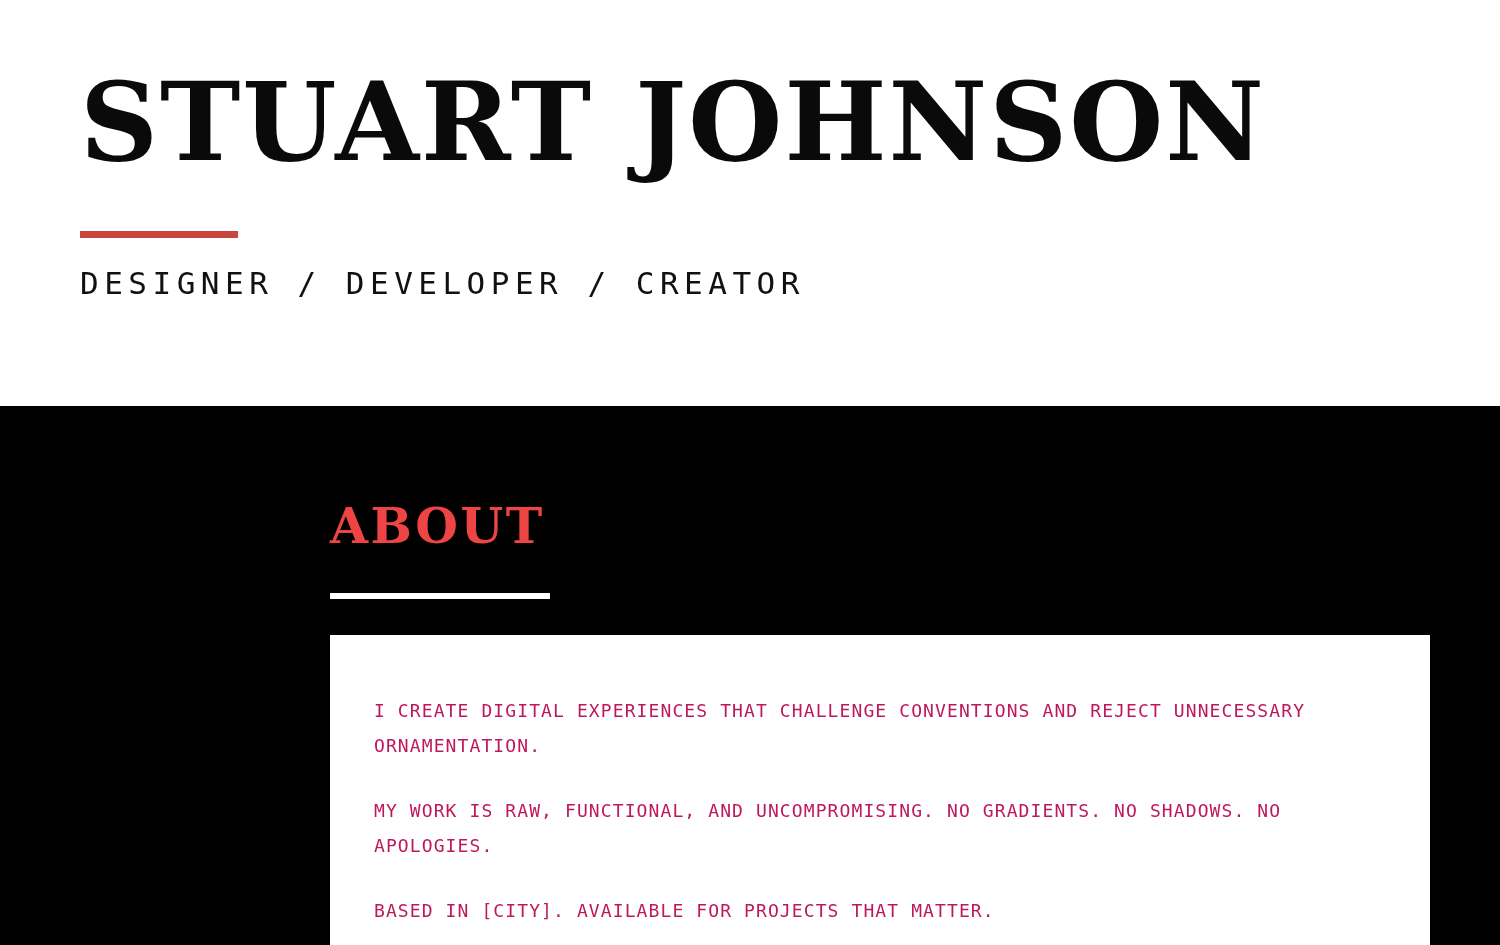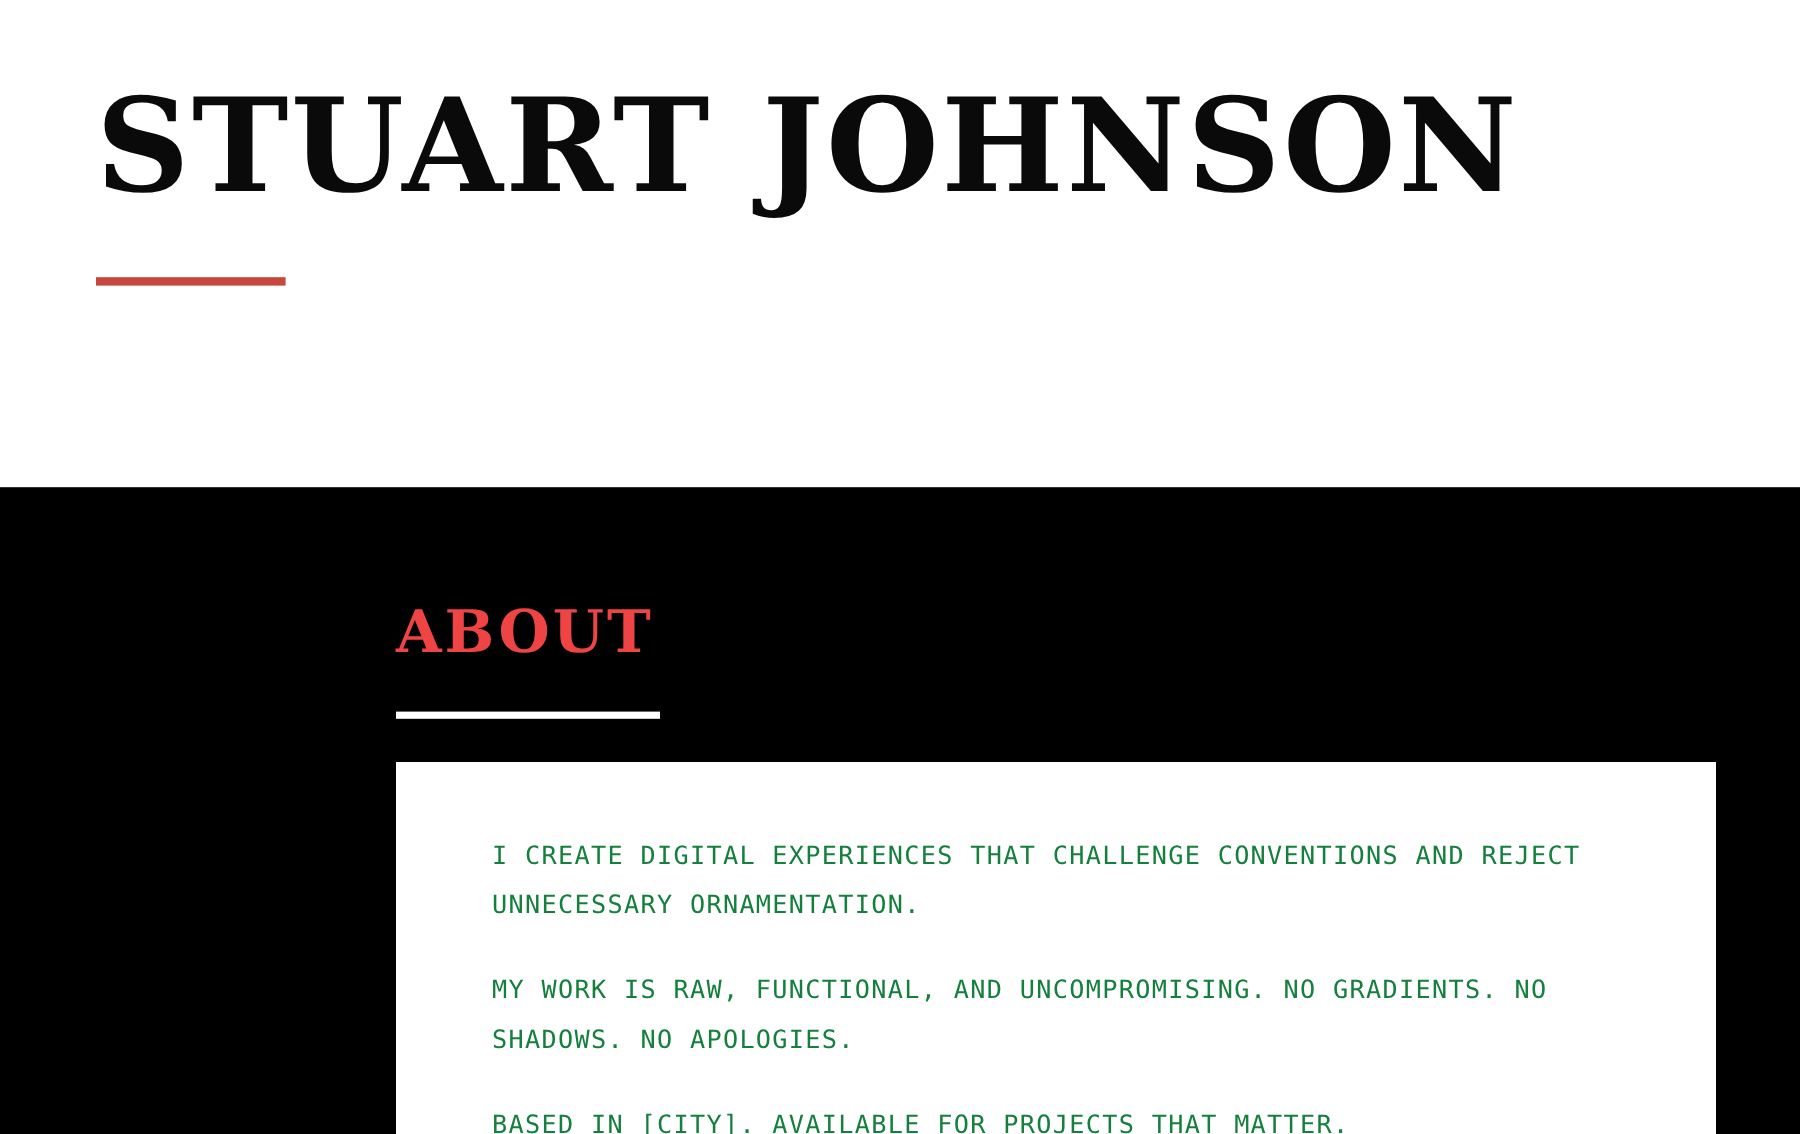--- a/index.html
+++ b/index.html
@@ -96,41 +96,41 @@
   .about-card {
     background: #ffffff;
     margin-top: 36px;
     width: 1100px;
     padding: 58px 44px 40px 44px;
     min-height: 316px;
   }
 
   .about-card p {
     font-family: "DejaVu Sans Mono", monospace;
-    font-size: 21px;
+    font-size: 18px;
     letter-spacing: 1.1px;
     line-height: 1.95;
-    color: #15803d;
-    margin-left: 36px;
+    color: #be185d;
   }
 
   .about-card p + p {
     margin-top: 30px;
   }
 </style>
 </head>
 <body>
 
 <div class="page">
 
   <header class="hero">
     <h1 class="hero-name">
       <span>STUART</span><span class="space-gap"></span><span>JOHNSON</span>
     </h1>
     <div class="hero-rule"></div>
+    <div class="hero-tagline">DESIGNER / DEVELOPER / CREATOR</div>
   </header>
 
   <section class="about-section">
     <div class="about-inner">
       <h2 class="about-heading">ABOUT</h2>
       <div class="about-rule"></div>
       <div class="about-card">
         <p>I CREATE DIGITAL EXPERIENCES THAT CHALLENGE CONVENTIONS AND REJECT UNNECESSARY ORNAMENTATION.</p>
         <p>MY WORK IS RAW, FUNCTIONAL, AND UNCOMPROMISING. NO GRADIENTS. NO SHADOWS. NO APOLOGIES.</p>
         <p>BASED IN [CITY]. AVAILABLE FOR PROJECTS THAT MATTER.</p>

